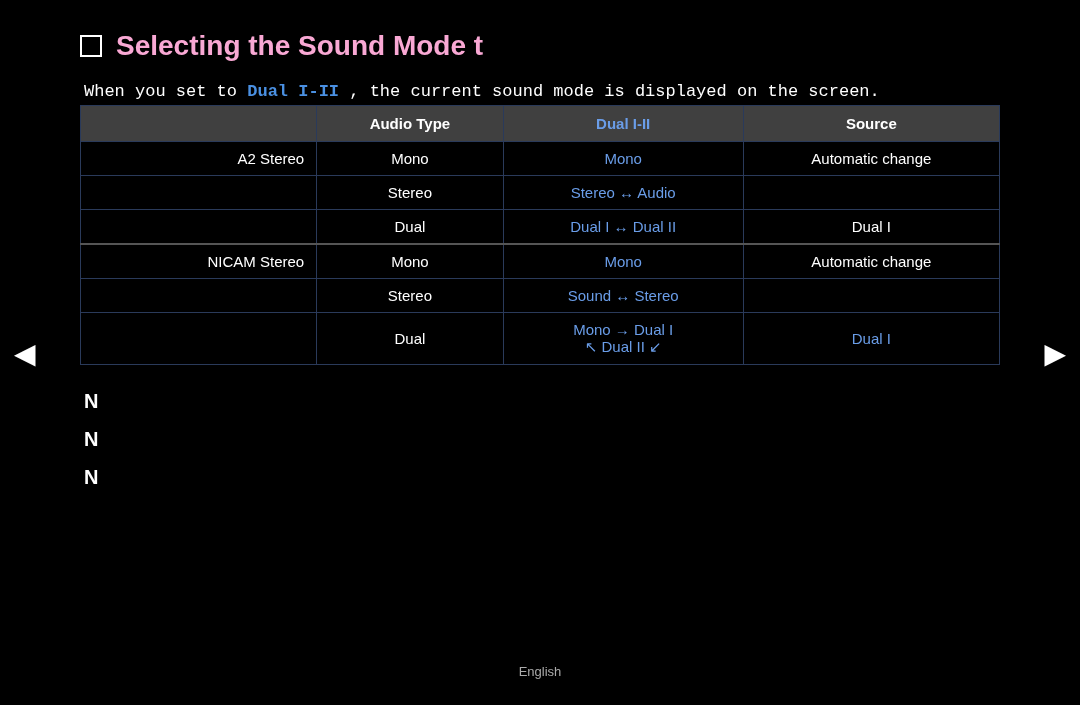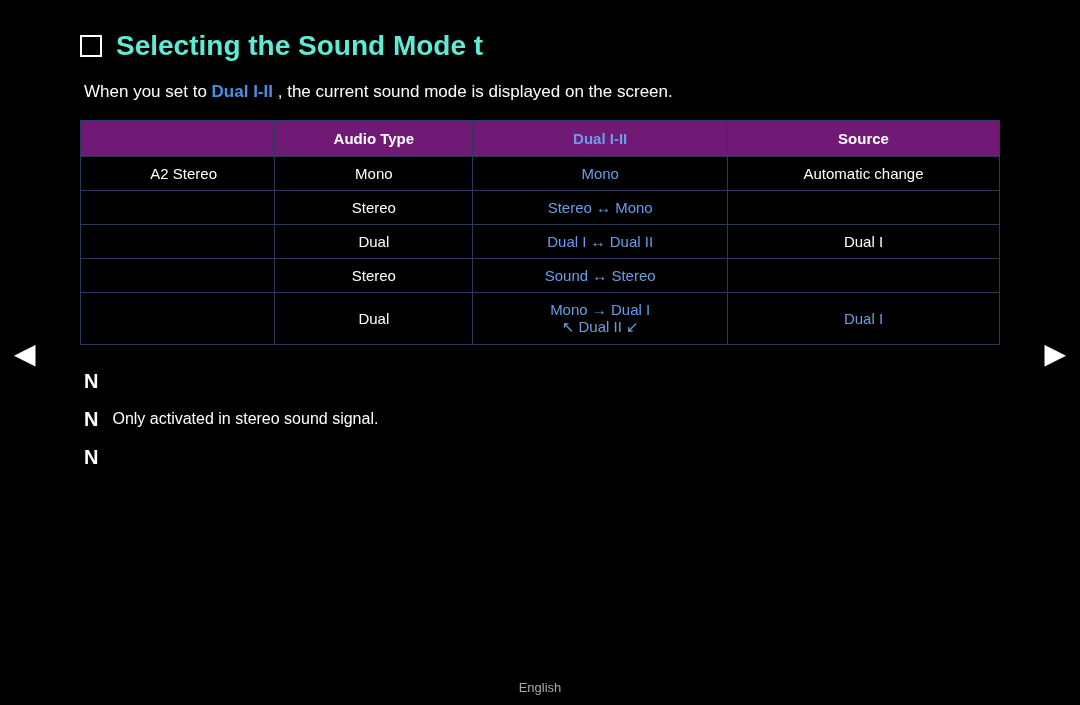--- a/index.html
+++ b/index.html
@@ -29,48 +29,49 @@
       height: 22px;
       border: 2px solid #fff;
       display: inline-block;
       margin-right: 14px;
       flex-shrink: 0;
     }
 
     .page-title {
       font-size: 28px;
       font-weight: bold;
-      color: #5eead4;
+      color: #f9a8d4;
     }
 
     .subtitle {
       font-size: 17px;
-      margin-bottom: 18px;
+      margin-bottom: 4px;
       color: #fff;
       padding-left: 4px;
+      font-family: Liberation Mono, monospace;
     }
 
     .highlight-blue {
       color: #4a90e2;
       font-weight: bold;
     }
 
     .highlight-bold {
       font-weight: bold;
     }
 
     
     .sound-table {
       width: 100%;
       border-collapse: collapse;
       margin-bottom: 24px;
     }
 
     .sound-table th {
-      background-color: #701a75;
+      background-color: #404040;
       color: #fff;
       font-size: 15px;
       font-weight: bold;
       padding: 9px 12px;
       text-align: center;
       border: 1px solid #2a3a5a;
     }
 
     .sound-table th.col-dual {
       color: #6a9de8;
@@ -78,21 +79,21 @@
 
     .sound-table td {
       padding: 8px 12px;
       font-size: 15px;
       text-align: center;
       border: 1px solid #2a3a5a;
       color: #fff;
     }
 
     .sound-table td.col-type {
-      text-align: center;
+      text-align: right;
       padding-left: 24px;
     }
 
     .sound-table td.col-audio-type {
       text-align: center;
     }
 
     .sound-table td.blue-text {
       color: #6a9de8;
     }
@@ -147,21 +148,21 @@
       top: 50%;
       transform: translateY(-50%);
       color: #fff;
       font-size: 28px;
       cursor: pointer;
     }
 
     
     .footer {
       position: absolute;
-      bottom: 10px;
+      bottom: 26px;
       left: 50%;
       transform: translateX(-50%);
       color: #aaa;
       font-size: 13px;
     }
   </style>
 </head>
 <body>
 
 <div class="nav-arrow-left">
@@ -201,31 +202,37 @@
       <tr>
         <td class="col-type">A2 Stereo</td>
         <td class="col-audio-type">Mono</td>
         <td class="blue-text">Mono</td>
         <td>Automatic change</td>
       </tr>
 
       <tr>
         <td class="col-type"></td>
         <td class="col-audio-type">Stereo</td>
-        <td class="blue-text">Stereo ↔ Mono</td>
+        <td class="blue-text">Stereo ↔ Audio</td>
         <td></td>
       </tr>
 
       <tr>
         <td class="col-type"></td>
         <td class="col-audio-type">Dual</td>
         <td class="blue-text">Dual I ↔ Dual II</td>
         <td>Dual I</td>
       </tr>
 
+      <tr class="section-divider">
+        <td class="col-type">NICAM Stereo</td>
+        <td class="col-audio-type">Mono</td>
+        <td class="blue-text">Mono</td>
+        <td>Automatic change</td>
+      </tr>
 
       <tr>
         <td class="col-type"></td>
         <td class="col-audio-type">Stereo</td>
         <td class="blue-text">Sound ↔ Stereo</td>
         <td></td>
       </tr>
 
       <tr>
         <td class="col-type"></td>
@@ -237,21 +244,20 @@
       </tr>
     </tbody>
   </table>
 
   <div class="notes-section">
     <div class="note-item">
       <span class="note-letter">N</span>
     </div>
     <div class="note-item">
       <span class="note-letter">N</span>
-      <span class="note-text">Only activated in stereo sound signal.</span>
     </div>
     <div class="note-item">
       <span class="note-letter">N</span>
     </div>
   </div>
 </div>
 
 <div class="footer">English</div>
 
 </body></html>

